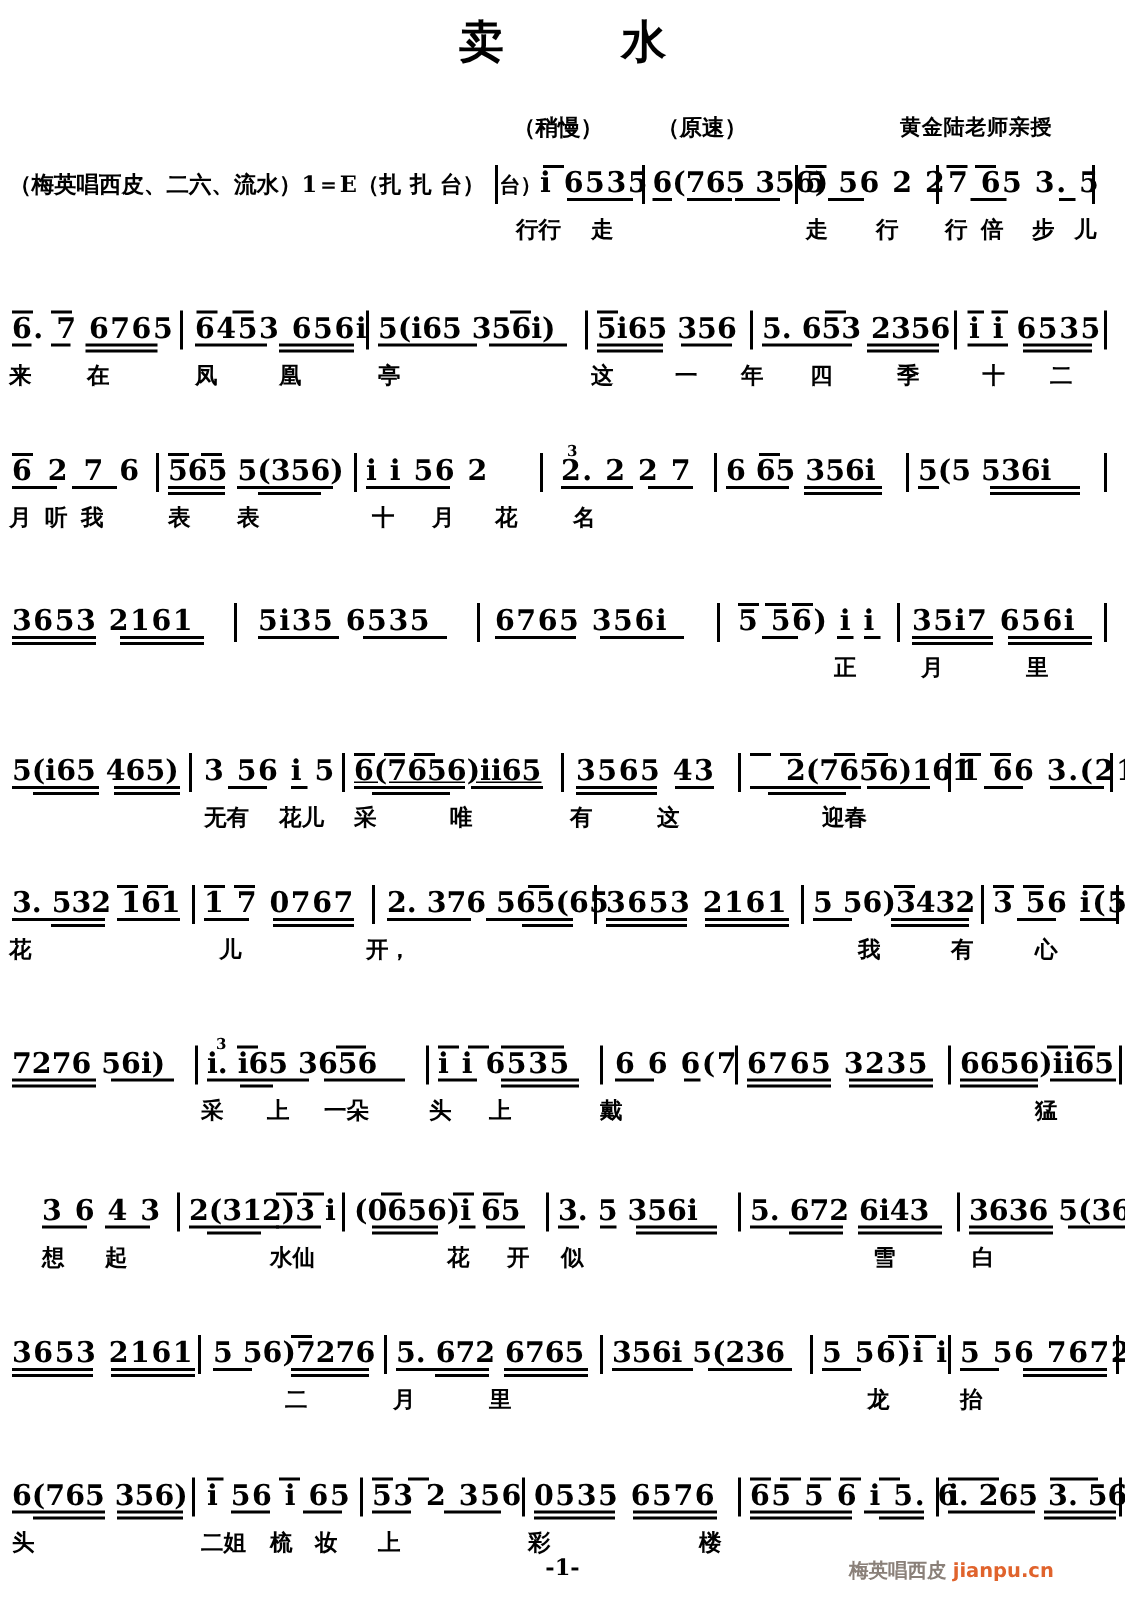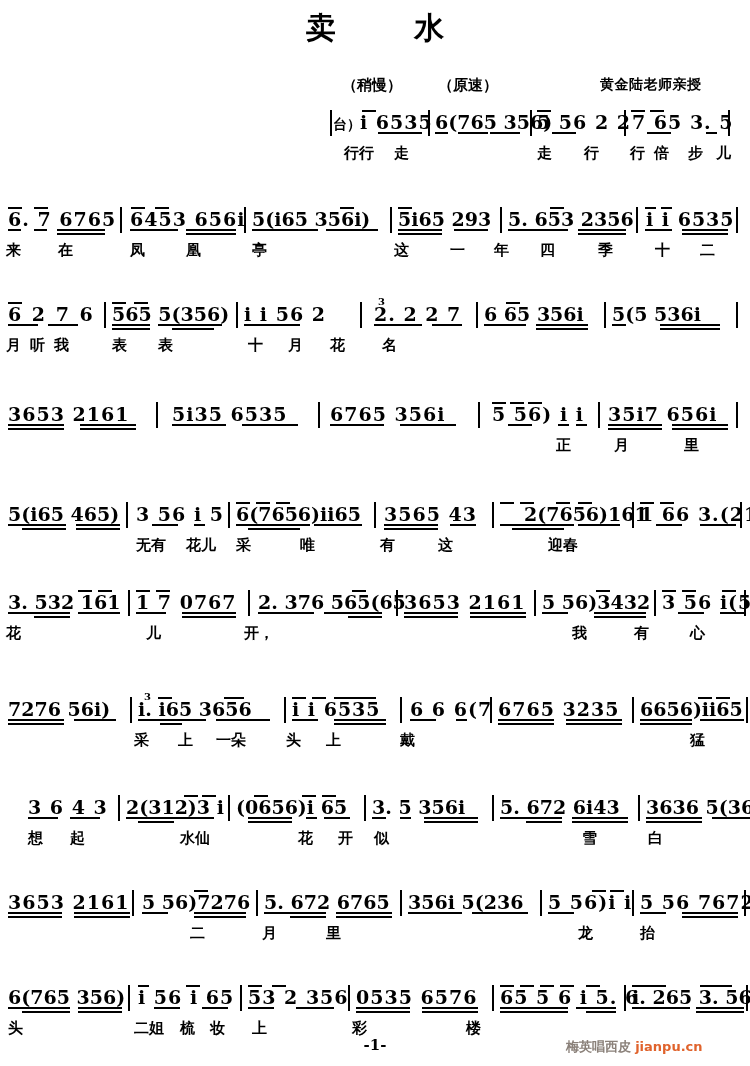--- a/index.html
+++ b/index.html
@@ -155,20 +155,21 @@
 <div id="title">卖        水</div>
 
 <div id="header">
   <span class="tempo-mark" id="tempo-slow">（稍慢）</span>
   <span class="tempo-mark" id="tempo-orig">（原速）</span>
   <span id="credit">黄金陆老师亲授</span>
 </div>
 
 <div class="system" style="top:108px;">
   <div class="noterow">
+    <span class="prefix" style="left:6px; top:8px;">（梅英唱西皮、二六、流水）1＝E（扎 扎 台）</span>
 
     <div class="bar" style="left:330px;"></div>
     <span class="pc" style="left:360px; top:5px; letter-spacing:1px;">i 6535</span>
     <span class="pc" style="left:333px; top:9px; font-size:14px;">台）</span>
     <div class="ov" style="left:362px; top:2px; width:14px;"></div>
     <div class="u1" style="left:378px; top:24px; width:44px;"></div>
 
     <div class="bar" style="left:428px;"></div>
     <span class="pc" style="left:435px; top:5px; letter-spacing:0px;">6(765 356)</span>
     <div class="u1" style="left:435px; top:24px; width:13px;"></div>
@@ -218,21 +219,21 @@
     <div class="u1" style="left:186px; top:24px; width:50px;"></div>
     <div class="u2" style="left:186px; top:28px; width:50px;"></div>
     <div class="bar" style="left:244px;"></div>
 
     <span class="pc" style="left:252px; top:5px; letter-spacing:0px;">5(i65  356i)</span>
     <div class="ov" style="left:340px; top:2px; width:14px;"></div>
     <div class="u1" style="left:252px; top:24px; width:66px;"></div>
     <div class="u1" style="left:326px; top:24px; width:52px;"></div>
     <div class="bar" style="left:390px;"></div>
 
-    <span class="pc" style="left:398px; top:5px; letter-spacing:0px;">5i65  293</span>
+    <span class="pc" style="left:398px; top:5px; letter-spacing:0px;">5i65  356</span>
     <div class="ov" style="left:398px; top:2px; width:14px;"></div>
     <div class="u1" style="left:398px; top:24px; width:44px;"></div>
     <div class="u2" style="left:398px; top:28px; width:44px;"></div>
     <div class="u1" style="left:454px; top:24px; width:34px;"></div>
     <div class="bar" style="left:500px;"></div>
 
     <span class="pc" style="left:508px; top:5px; letter-spacing:0px;">5. 653 2356</span>
     <div class="ov" style="left:550px; top:2px; width:14px;"></div>
     <div class="u1" style="left:508px; top:24px; width:60px;"></div>
     <div class="u1" style="left:578px; top:24px; width:48px;"></div>
@@ -365,21 +366,21 @@
     <div class="u2" style="left:22px; top:28px; width:44px;"></div>
     <div class="u1" style="left:76px; top:24px; width:44px;"></div>
     <div class="u2" style="left:76px; top:28px; width:44px;"></div>
     <div class="bar" style="left:126px;"></div>
 
     <span class="pc" style="left:136px; top:5px; letter-spacing:1px;text-align:center;">3 56  i 5</span>
     <div class="u1" style="left:152px; top:24px; width:26px;"></div>
     <div class="u1" style="left:194px; top:24px; width:11px;"></div>
     <div class="bar" style="left:228px;"></div>
 
-    <span class="pc" style="left:236px; top:5px; letter-spacing:0px;">6(7656)ii65</span>
+    <span class="pc" style="left:236px; top:5px; letter-spacing:0px;text-decoration:underline;">6(7656)ii65</span>
     <div class="ov" style="left:236px; top:2px; width:14px;"></div>
     <div class="ov" style="left:256px; top:2px; width:14px;"></div>
     <div class="ov" style="left:276px; top:2px; width:14px;"></div>
     <div class="u1" style="left:236px; top:24px; width:74px;"></div>
     <div class="u2" style="left:248px; top:28px; width:52px;"></div>
     <div class="u1" style="left:314px; top:24px; width:48px;"></div>
     <div class="bar" style="left:374px;"></div>
 
     <span class="pc" style="left:384px; top:5px; letter-spacing:1px;">3565 43</span>
     <div class="u1" style="left:384px; top:24px; width:54px;"></div>

